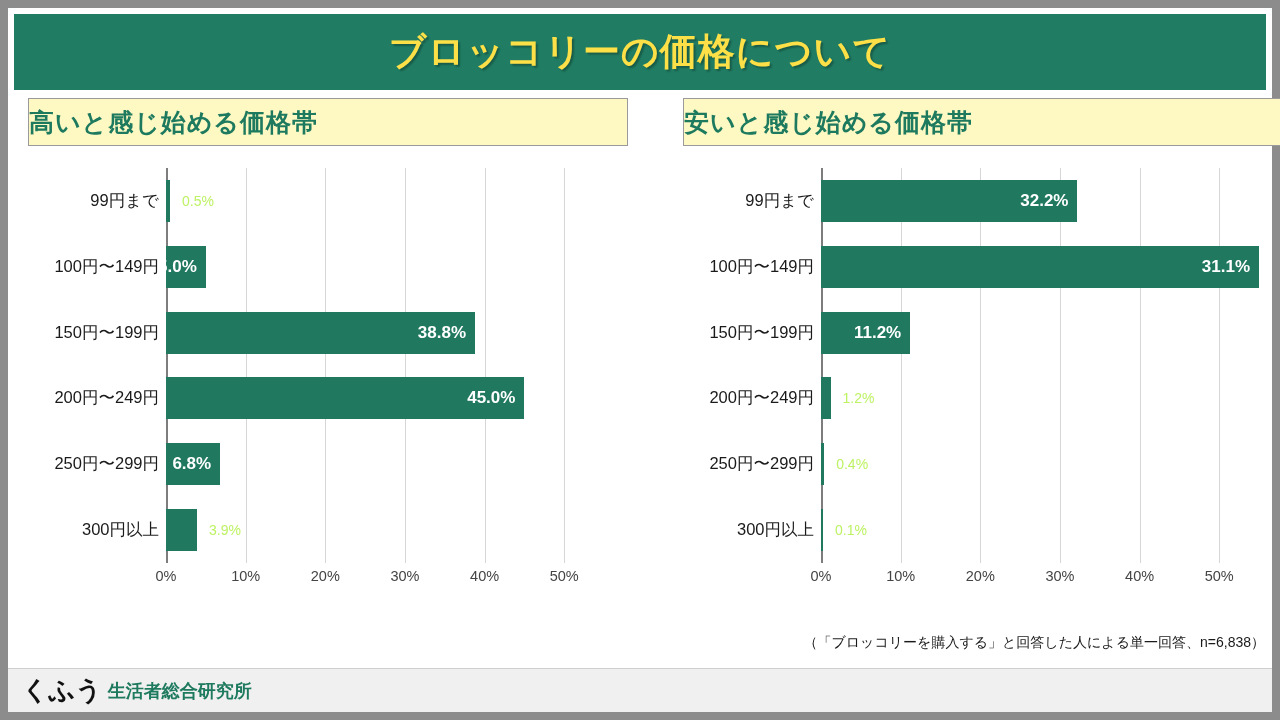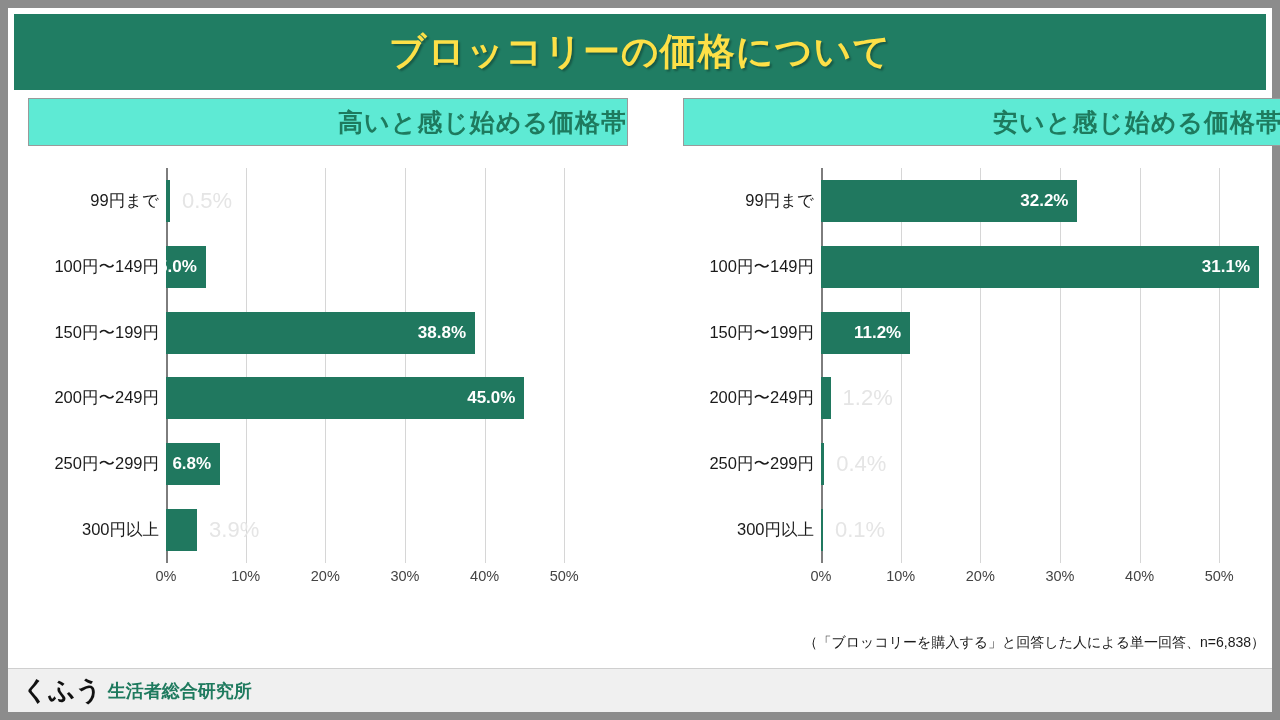--- a/index.html
+++ b/index.html
@@ -32,23 +32,23 @@
     text-shadow: 2px 2px 2px rgba(0,0,0,0.28);
   }
 
   
   .panel { position: absolute; top: 90px; }
   .panel-left  { left: 20px;  width: 600px; }
   .panel-right { left: 675px; width: 600px; }
 
   .panel-header {
     height: 48px;
-    background: #5eead4;
+    background: #fef9c3;
     border: 1px solid #9a9a9a;
-    display: flex; align-items: center; justify-content: flex-end;
+    display: flex; align-items: center; justify-content: flex-start;
   }
   .panel-header-text {
     color: #1e7a5e;
     font-size: 25px;
     font-weight: bold;
     letter-spacing: 1px;
   }
 
   
   .chart {
@@ -98,22 +98,22 @@
     color: #ffffff;
     font-size: 17px;
     font-weight: bold;
     padding-right: 9px;
     white-space: nowrap;
   }
   .val-outside {
     position: absolute;
     left: 100%;
     margin-left: 12px;
-    color: #e5e5e5;
-    font-size: 22px;
+    color: #bef264;
+    font-size: 14px;
     font-weight: 500;
     white-space: nowrap;
   }
 
   .ticks { position: absolute; left: 138px; right: 8px; bottom: 8px; height: 22px; }
   .tick {
     position: absolute;
     transform: translateX(-50%);
     font-size: 14.5px;
     color: #444444;

